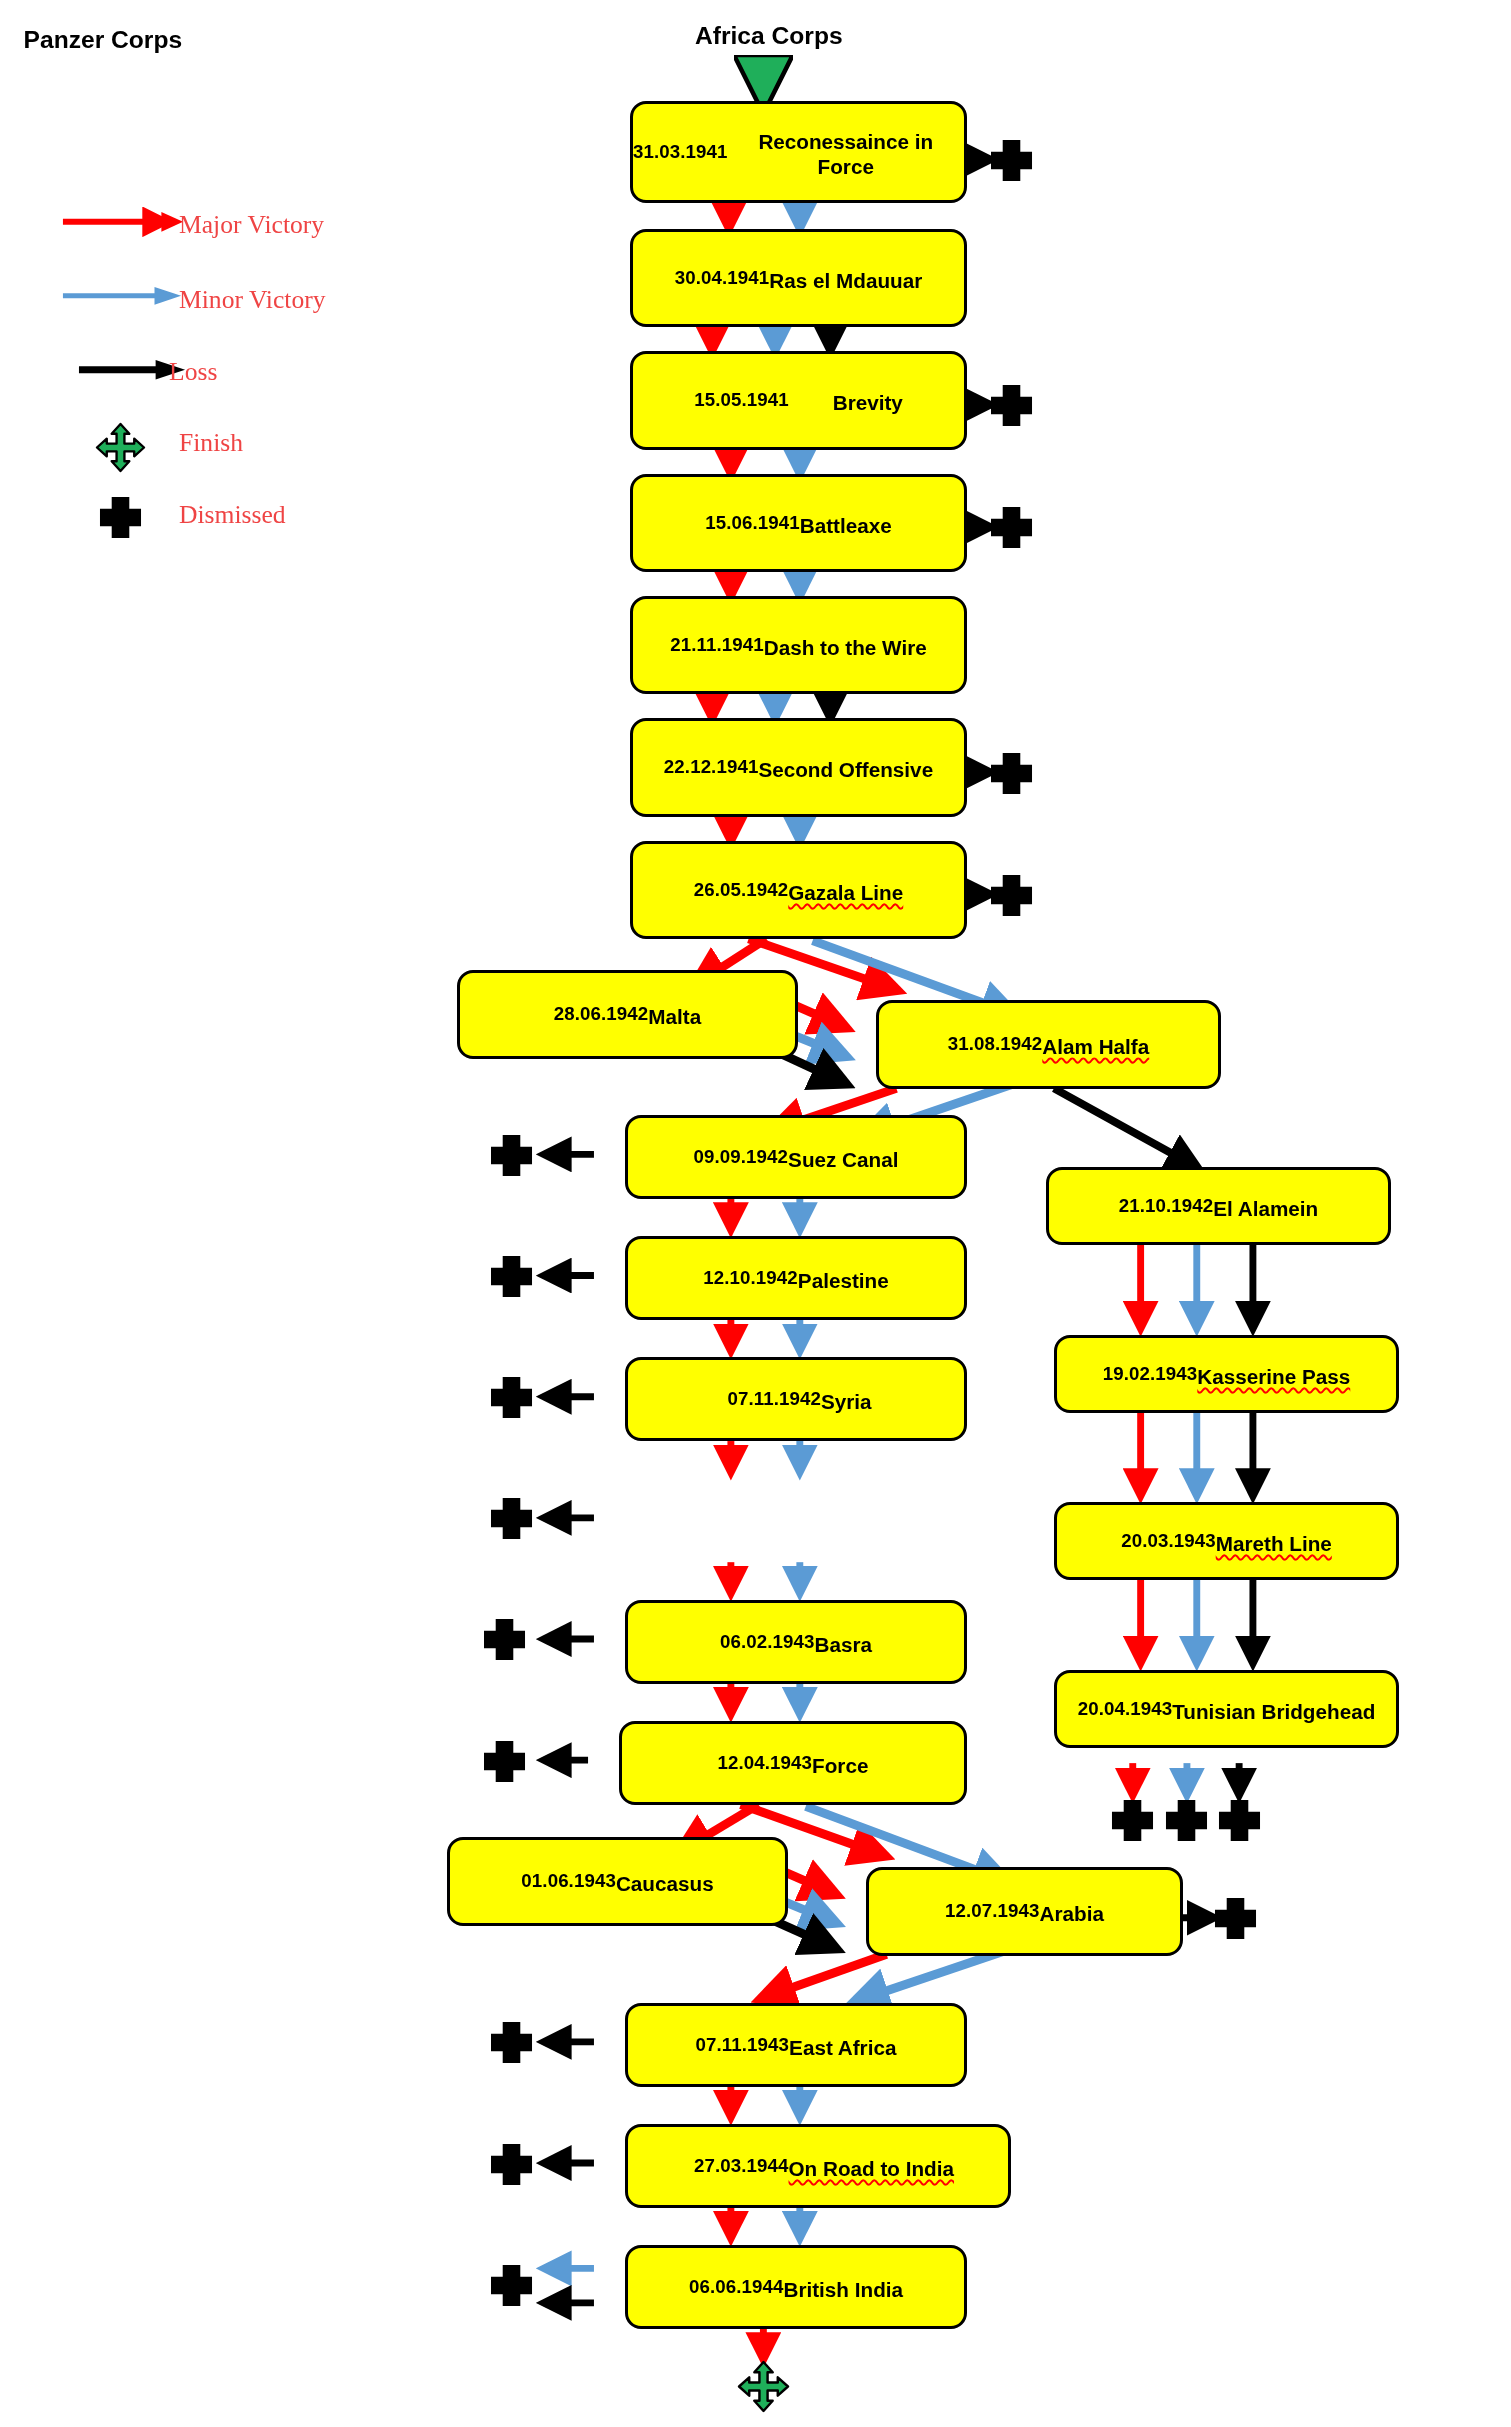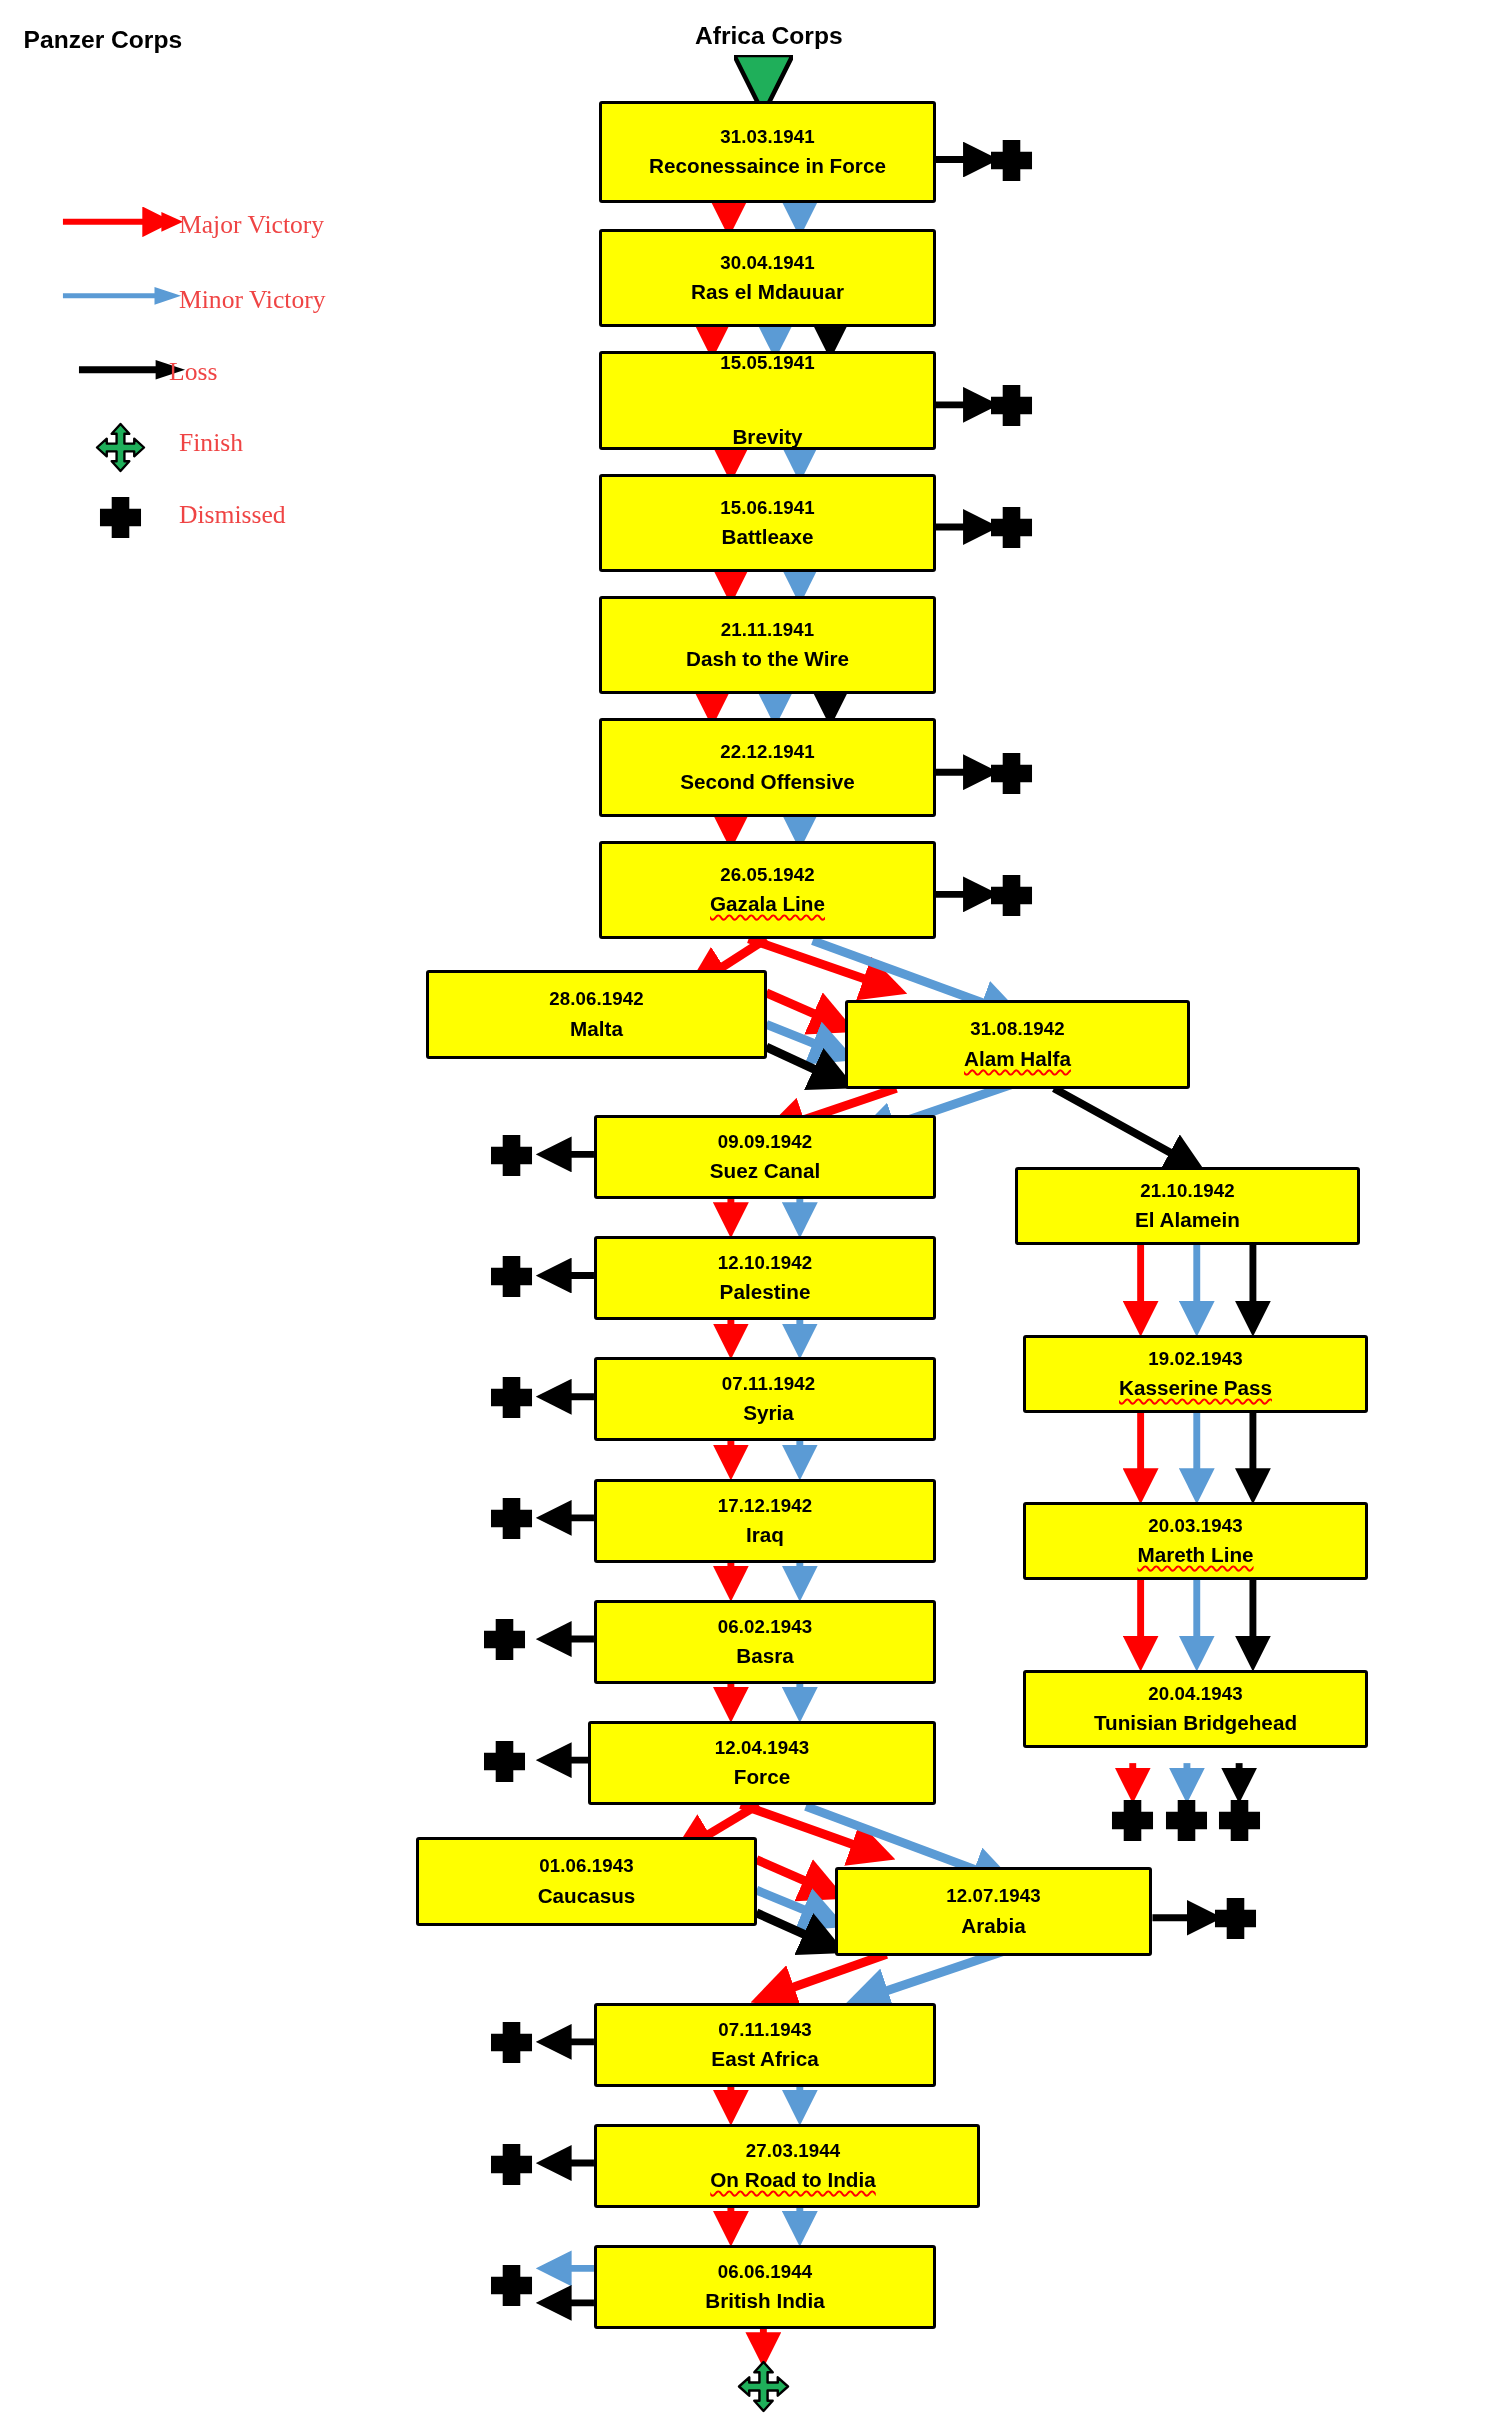--- a/index.html
+++ b/index.html
@@ -2,23 +2,23 @@
 <html><head>
 <meta charset="utf-8">
 <style>
   html,body{margin:0;padding:0;background:#ffffff;}
   body{width:1511px;height:2427px;position:relative;overflow:hidden;
        font-family:"Liberation Sans",sans-serif;}
   #stage{position:absolute;left:0;top:0;width:1511px;height:2427px;}
   #arrows{position:absolute;left:0;top:0;width:1511px;height:2427px;pointer-events:none;}
 
   .node{position:absolute;background:#FFFF00;border:3px solid #000000;
-        border-radius:3px;box-sizing:border-box;display:flex;flex-direction:column;
+        border-radius:16px;box-sizing:border-box;display:flex;flex-direction:row;
         align-items:center;justify-content:center;text-align:center;
-        font-weight:bold;color:#000000;line-height:1.22;z-index:5;}
+        font-weight:bold;color:#000000;line-height:1.22;z-index:5;margin-left:31px;}
   .node .date{font-size:18.7px;letter-spacing:0.1px;}
   .node .name{font-size:20.7px;margin-top:4.9px;}
   .sq{ -webkit-text-decoration:underline wavy #ff0000;
        text-decoration:underline wavy #ff0000;
        text-decoration-skip-ink:none;text-underline-offset:3px;}
 
   .corps-title{position:absolute;font-size:24.6px;font-weight:bold;color:#000;
                white-space:nowrap;z-index:6;}
 
   .legend-label{position:absolute;font-family:"Liberation Serif",serif;
@@ -249,24 +249,20 @@
   <div class="node" style="left:594px;top:1236px;width:342px;height:84px;">
     <div class="date">12.10.1942</div>
     <div class="name">Palestine</div>
   </div>
 
   <div class="node" style="left:594px;top:1357px;width:342px;height:84px;padding-left:7px;">
     <div class="date">07.11.1942</div>
     <div class="name">Syria</div>
   </div>
 
-  <div class="node" style="left:594px;top:1479px;width:342px;height:84px;">
-    <div class="date">17.12.1942</div>
-    <div class="name">Iraq</div>
-  </div>
 
   <div class="node" style="left:594px;top:1600px;width:342px;height:84px;">
     <div class="date">06.02.1943</div>
     <div class="name">Basra</div>
   </div>
 
   <div class="node" style="left:588px;top:1721px;width:348px;height:84px;">
     <div class="date">12.04.1943</div>
     <div class="name">Force</div>
   </div>

